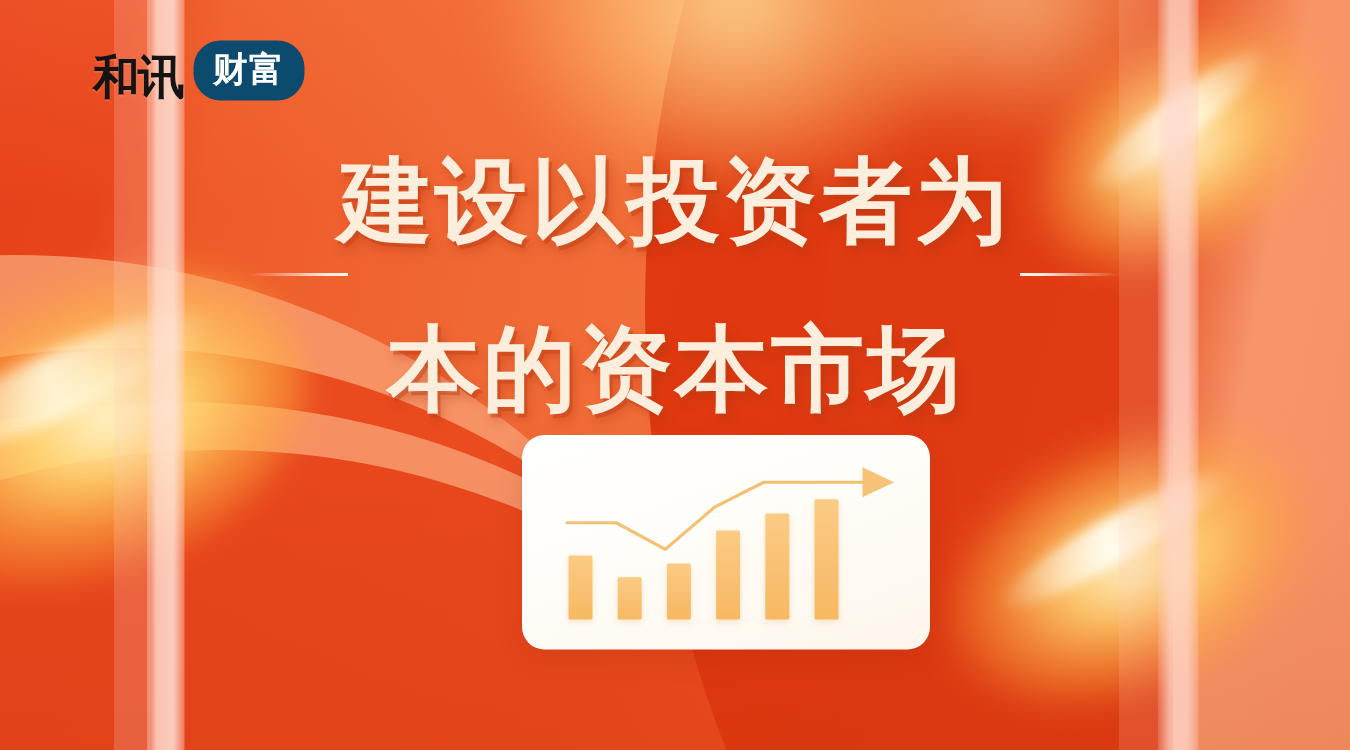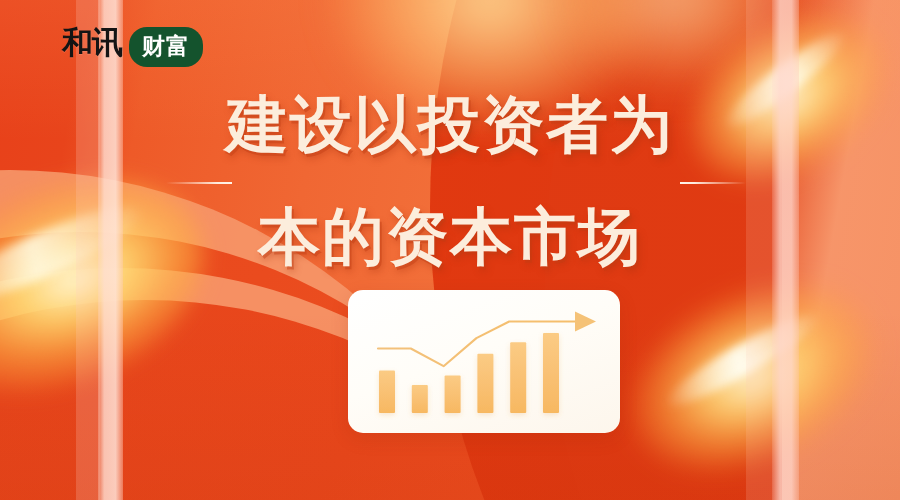--- a/index.html
+++ b/index.html
@@ -272,50 +272,50 @@
       rgba(255,165,85,0.0) 75%);
     filter: blur(18px);
   }
 
   
   .logo {
     position: absolute;
     left: 62px;
     top: 27px;
     display: flex;
-    align-items: flex-start;
+    align-items: flex-end;
     gap: 7px;
     z-index: 40;
   }
   .logo-mark {
     font-size: 31px;
     font-weight: 900;
     color: #141414;
     letter-spacing: -1px;
     line-height: 1;
     font-family: "Liberation Sans", "DejaVu Sans", sans-serif;
     text-shadow: 0 1px 0 rgba(255,255,255,0.12);
   }
   .logo-badge {
-    background: #14532d;
+    background: #0c4a6e;
     color: #FFFFFF;
     font-size: 23px;
     font-weight: 900;
     line-height: 1;
     padding: 8px 13px 9px;
     border-radius: 18px;
     letter-spacing: 1px;
     font-family: "Liberation Sans", "DejaVu Sans", sans-serif;
   }
 
   
   .headline {
     position: absolute;
     left: 0;
-    top: 94px;
+    top: 104px;
     width: 900px;
     text-align: center;
     z-index: 30;
   }
   .headline-line {
     color: #FCEDDC;
     font-size: 62px;
     font-weight: 900;
     line-height: 1;
     letter-spacing: 2px;

